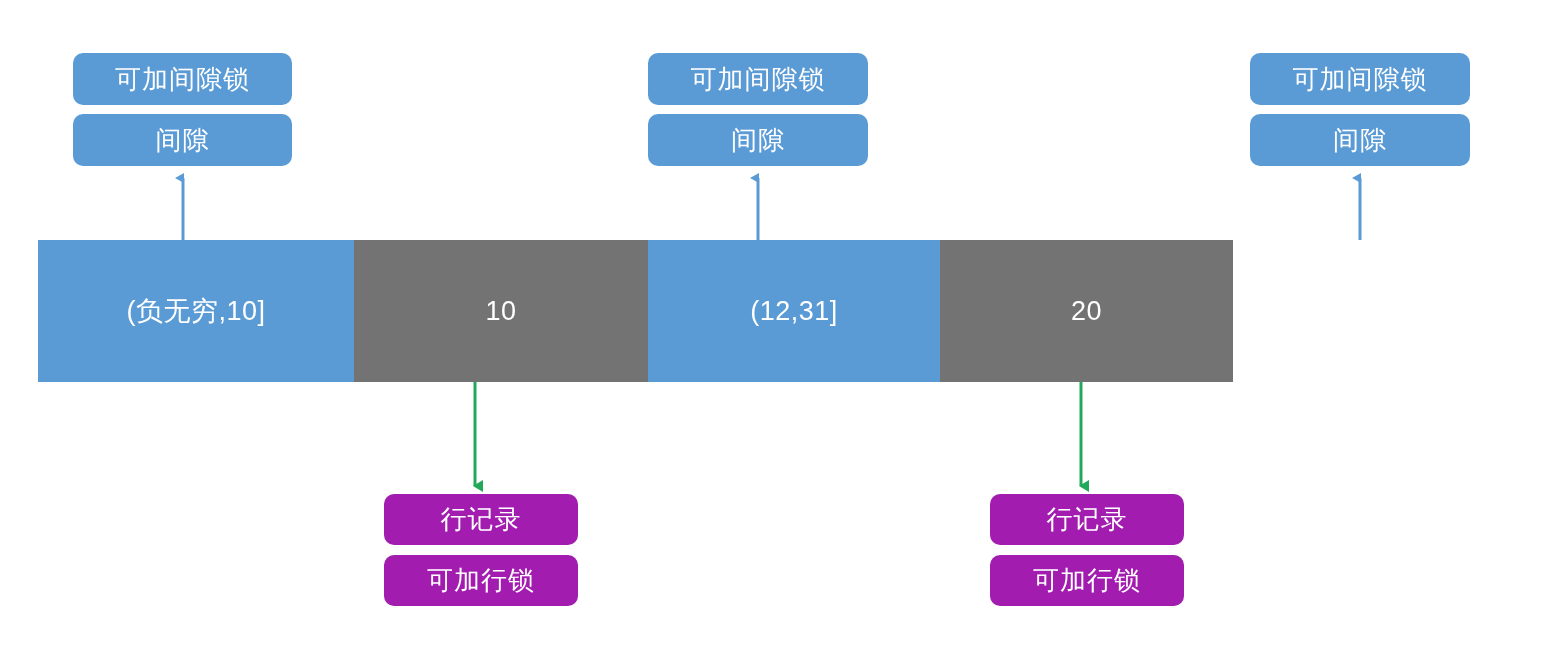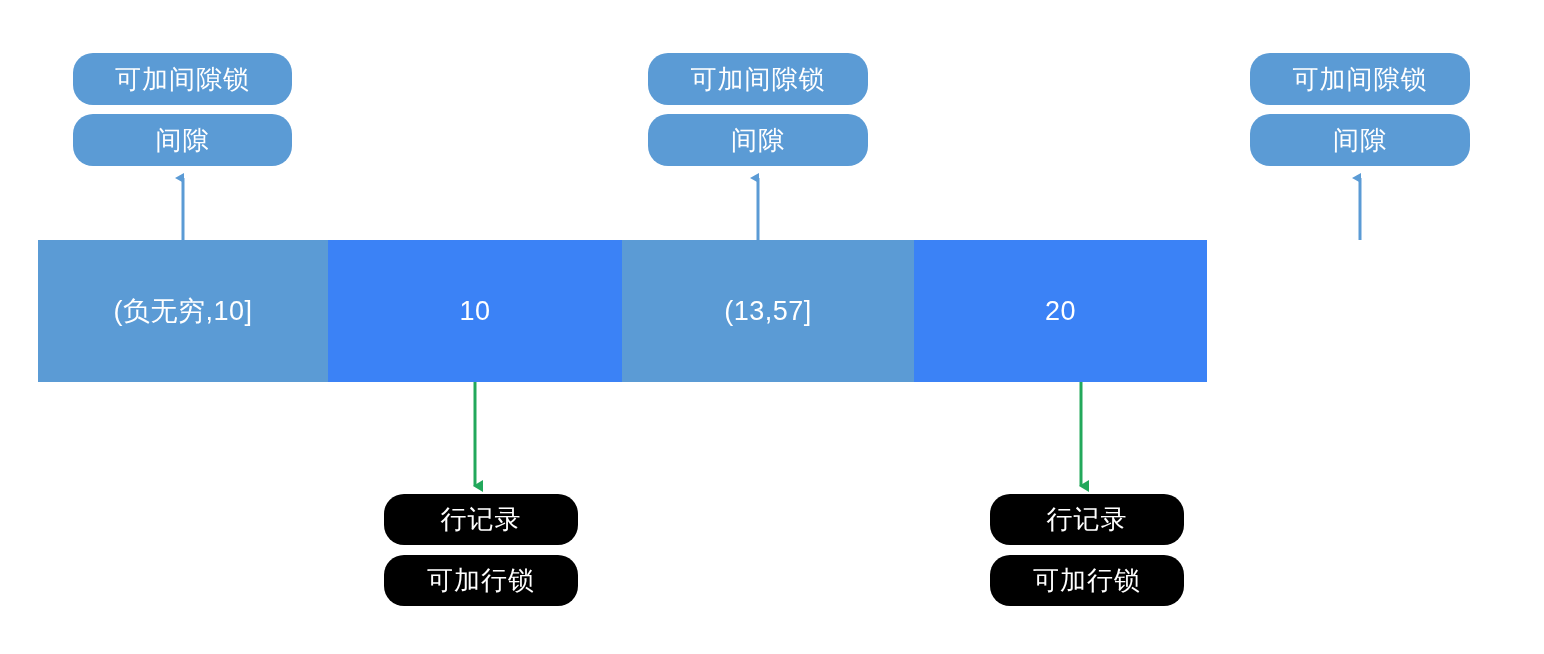--- a/index.html
+++ b/index.html
@@ -32,36 +32,36 @@
   .segment {
     display: flex;
     align-items: center;
     justify-content: center;
     color: #ffffff;
     font-size: 27px;
     letter-spacing: 0.5px;
     box-sizing: border-box;
   }
   .segment.gap   { background: #5B9BD5; }
-  .segment.rec   { background: #3b82f6; }
+  .segment.rec   { background: #737373; }
 
   
   .callout {
     position: absolute;
     display: flex;
     align-items: center;
     justify-content: center;
-    border-radius: 20px;
+    border-radius: 10px;
     color: #ffffff;
     font-size: 26px;
     letter-spacing: 1px;
     box-sizing: border-box;
   }
   .callout.blue  { background: #5B9BD5; }
-  .callout.green { background: #000000; }
+  .callout.green { background: #a21caf; }
 
   
   #arrows {
     position: absolute;
     left: 0;
     top: 0;
     width: 1544px;
     height: 654px;
     pointer-events: none;
   }
@@ -87,23 +87,23 @@
       <line x1="1360" y1="240" x2="1360" y2="178" stroke="#5B9BD5" stroke-width="3" marker-end="url(#blue-up)"></line>
     </g>
 
     <g>
       <line x1="475" y1="382" x2="475" y2="486" stroke="#22A85B" stroke-width="3" marker-end="url(#green-down)"></line>
       <line x1="1081" y1="382" x2="1081" y2="486" stroke="#22A85B" stroke-width="3" marker-end="url(#green-down)"></line>
     </g>
   </svg>
 
   <div class="band">
-    <div class="segment gap" style="width:290px">(负无穷,10]</div>
+    <div class="segment gap" style="width:316px">(负无穷,10]</div>
     <div class="segment rec" style="width:294px">10</div>
-    <div class="segment gap" style="width:292px">(13,57]</div>
+    <div class="segment gap" style="width:292px">(12,31]</div>
     <div class="segment rec" style="width:293px">20</div>
   </div>
 
   <div class="callout blue" style="left:73px; top:53px; width:219px; height:52px;">可加间隙锁</div>
   <div class="callout blue" style="left:73px; top:114px; width:219px; height:52px;">间隙</div>
 
   <div class="callout blue" style="left:648px; top:53px; width:220px; height:52px;">可加间隙锁</div>
   <div class="callout blue" style="left:648px; top:114px; width:220px; height:52px;">间隙</div>
 
   <div class="callout blue" style="left:1250px; top:53px; width:220px; height:52px;">可加间隙锁</div>

